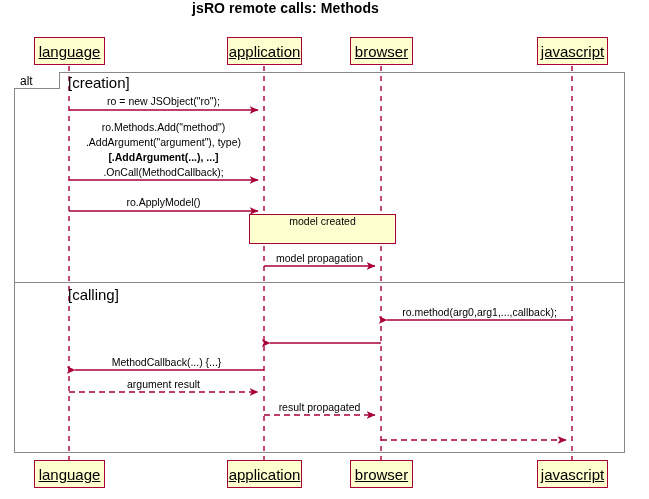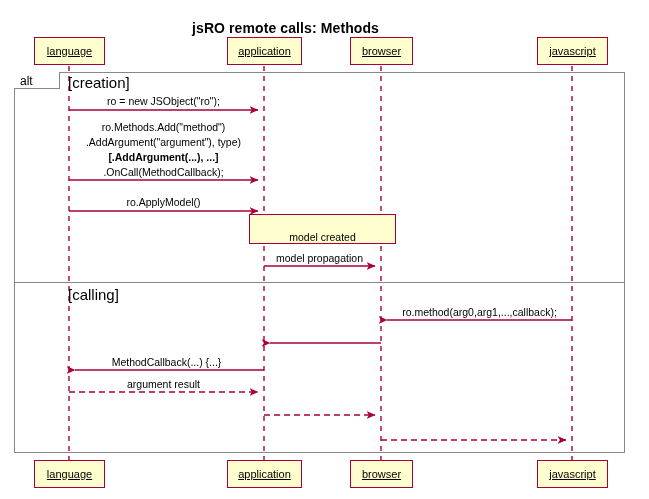--- a/index.html
+++ b/index.html
@@ -3,28 +3,28 @@
 <meta charset="utf-8">
 <style>
   html,body{margin:0;padding:0;}
   body{
     width:649px;height:499px;background:#FFFFFF;
     font-family:"Liberation Sans", sans-serif;
     color:#000000;overflow:hidden;position:relative;
   }
   #diagram{position:absolute;left:0;top:0;width:649px;height:499px;}
   .title{
-    position:absolute;left:0;top:20px;width:571px;text-align:center;
+    position:absolute;left:0;top:0;width:571px;text-align:center;
     font-size:14px;font-weight:bold;color:#000;letter-spacing:0.1px;
   }
   
   .plabel{
     position:absolute;box-sizing:border-box;
     background:#FEFECE;border:1.3px solid #A80036;
-    font-size:11px;text-align:center;color:#000;
+    font-size:15px;text-align:center;color:#000;
     display:flex;align-items:center;justify-content:center;
   }
   .plabel span{text-decoration:underline;}
   
   .frame{
     position:absolute;box-sizing:border-box;
     border:1.3px solid #888888;background:transparent;
   }
   .frame-tab{
     position:absolute;box-sizing:border-box;
@@ -39,21 +39,21 @@
   
   .msg-label{
     position:absolute;font-size:10.5px;color:#000;white-space:nowrap;
     text-align:center;line-height:13px;
   }
   
   .note{
     position:absolute;box-sizing:border-box;
     background:#FEFECE;border:1.3px solid #A80036;
     font-size:10.5px;color:#000;
-    display:flex;align-items:flex-end;justify-content:center;
+    display:flex;align-items:flex-start;justify-content:center;
   }
   .note-fold{
     position:absolute;width:0;height:0;
     border-left:8px solid #FEFECE;border-top:8px solid transparent;
   }
   svg.lines{position:absolute;left:0;top:0;width:649px;height:499px;pointer-events:none;}
 </style>
 </head>
 <body>
 
@@ -137,20 +137,21 @@
 
   <div class="msg-label" style="left:69px;top:196px;width:189px;">ro.ApplyModel()</div>
 
   <div class="msg-label" style="left:387px;top:306px;width:185px;">ro.method(arg0,arg1,...,callback);</div>
 
 
   <div class="msg-label" style="left:75px;top:356px;width:183px;">MethodCallback(...) {...}</div>
 
   <div class="msg-label" style="left:69px;top:378px;width:189px;">argument result</div>
 
+  <div class="msg-label" style="left:264px;top:401px;width:111px;">result propagated</div>
 
 
   <div class="note" style="left:249px;top:214px;width:147px;height:30px;">
     <span>model created</span>
   </div>
   <div class="note-fold" style="left:387px;top:215px;"></div>
 
 </div>
 
 </body></html>

